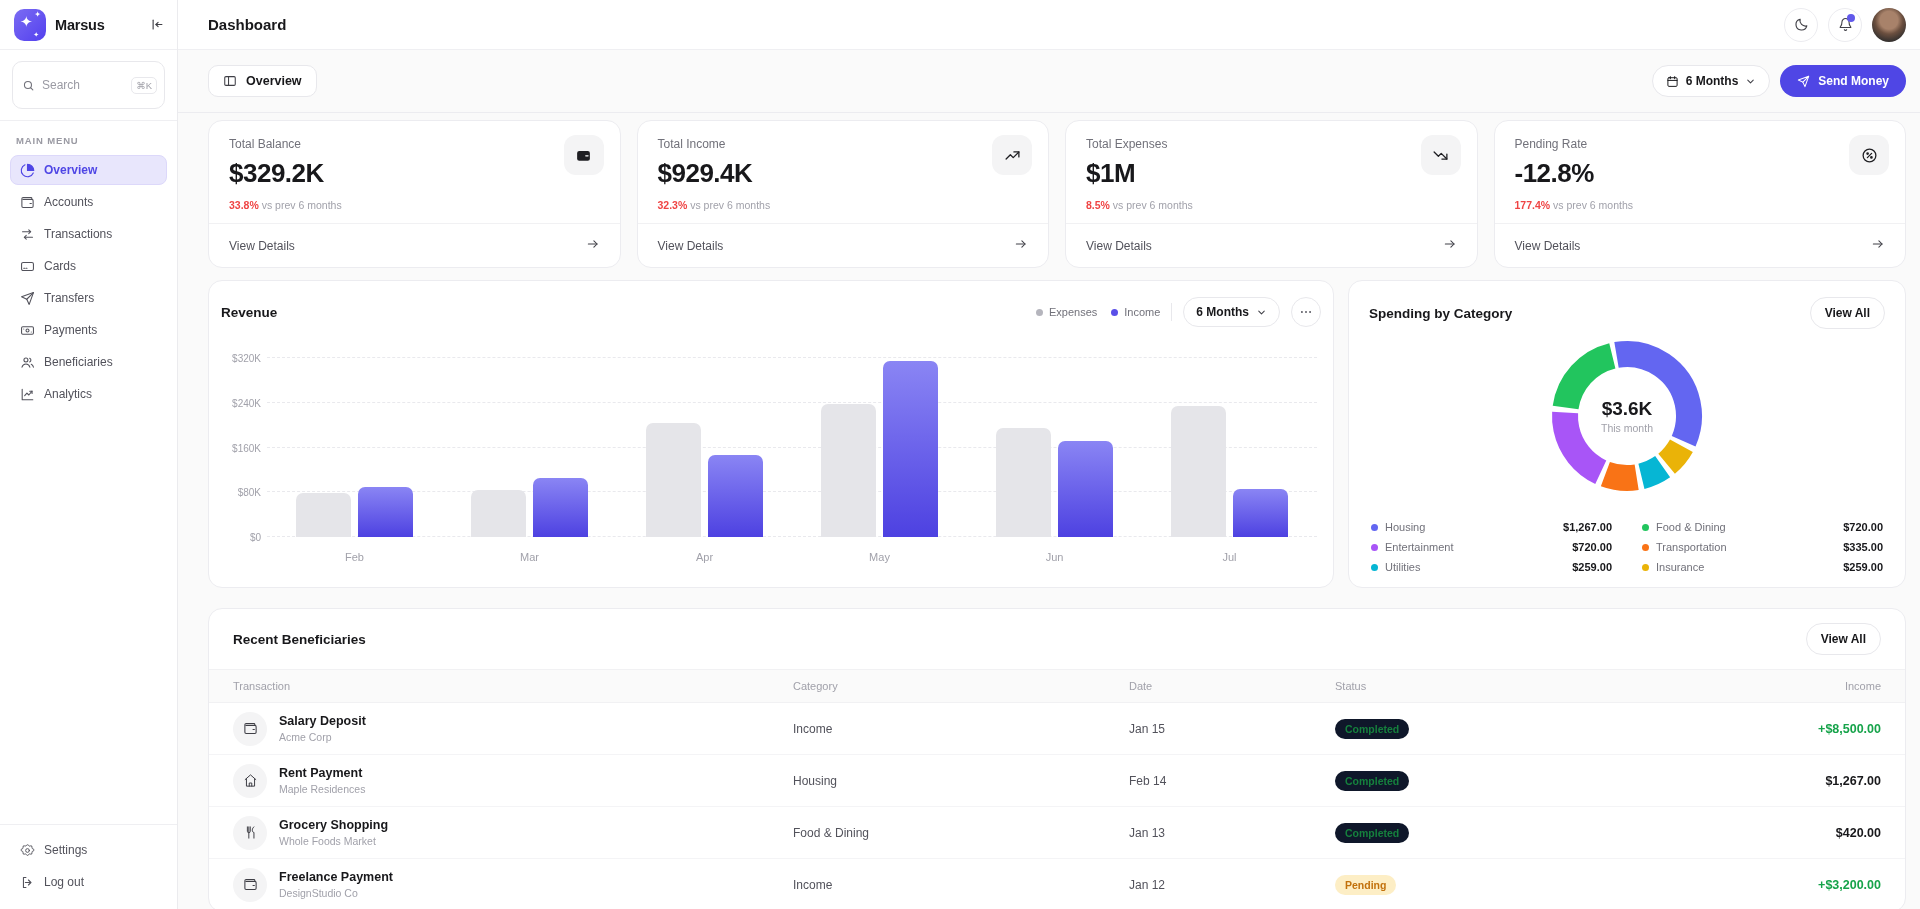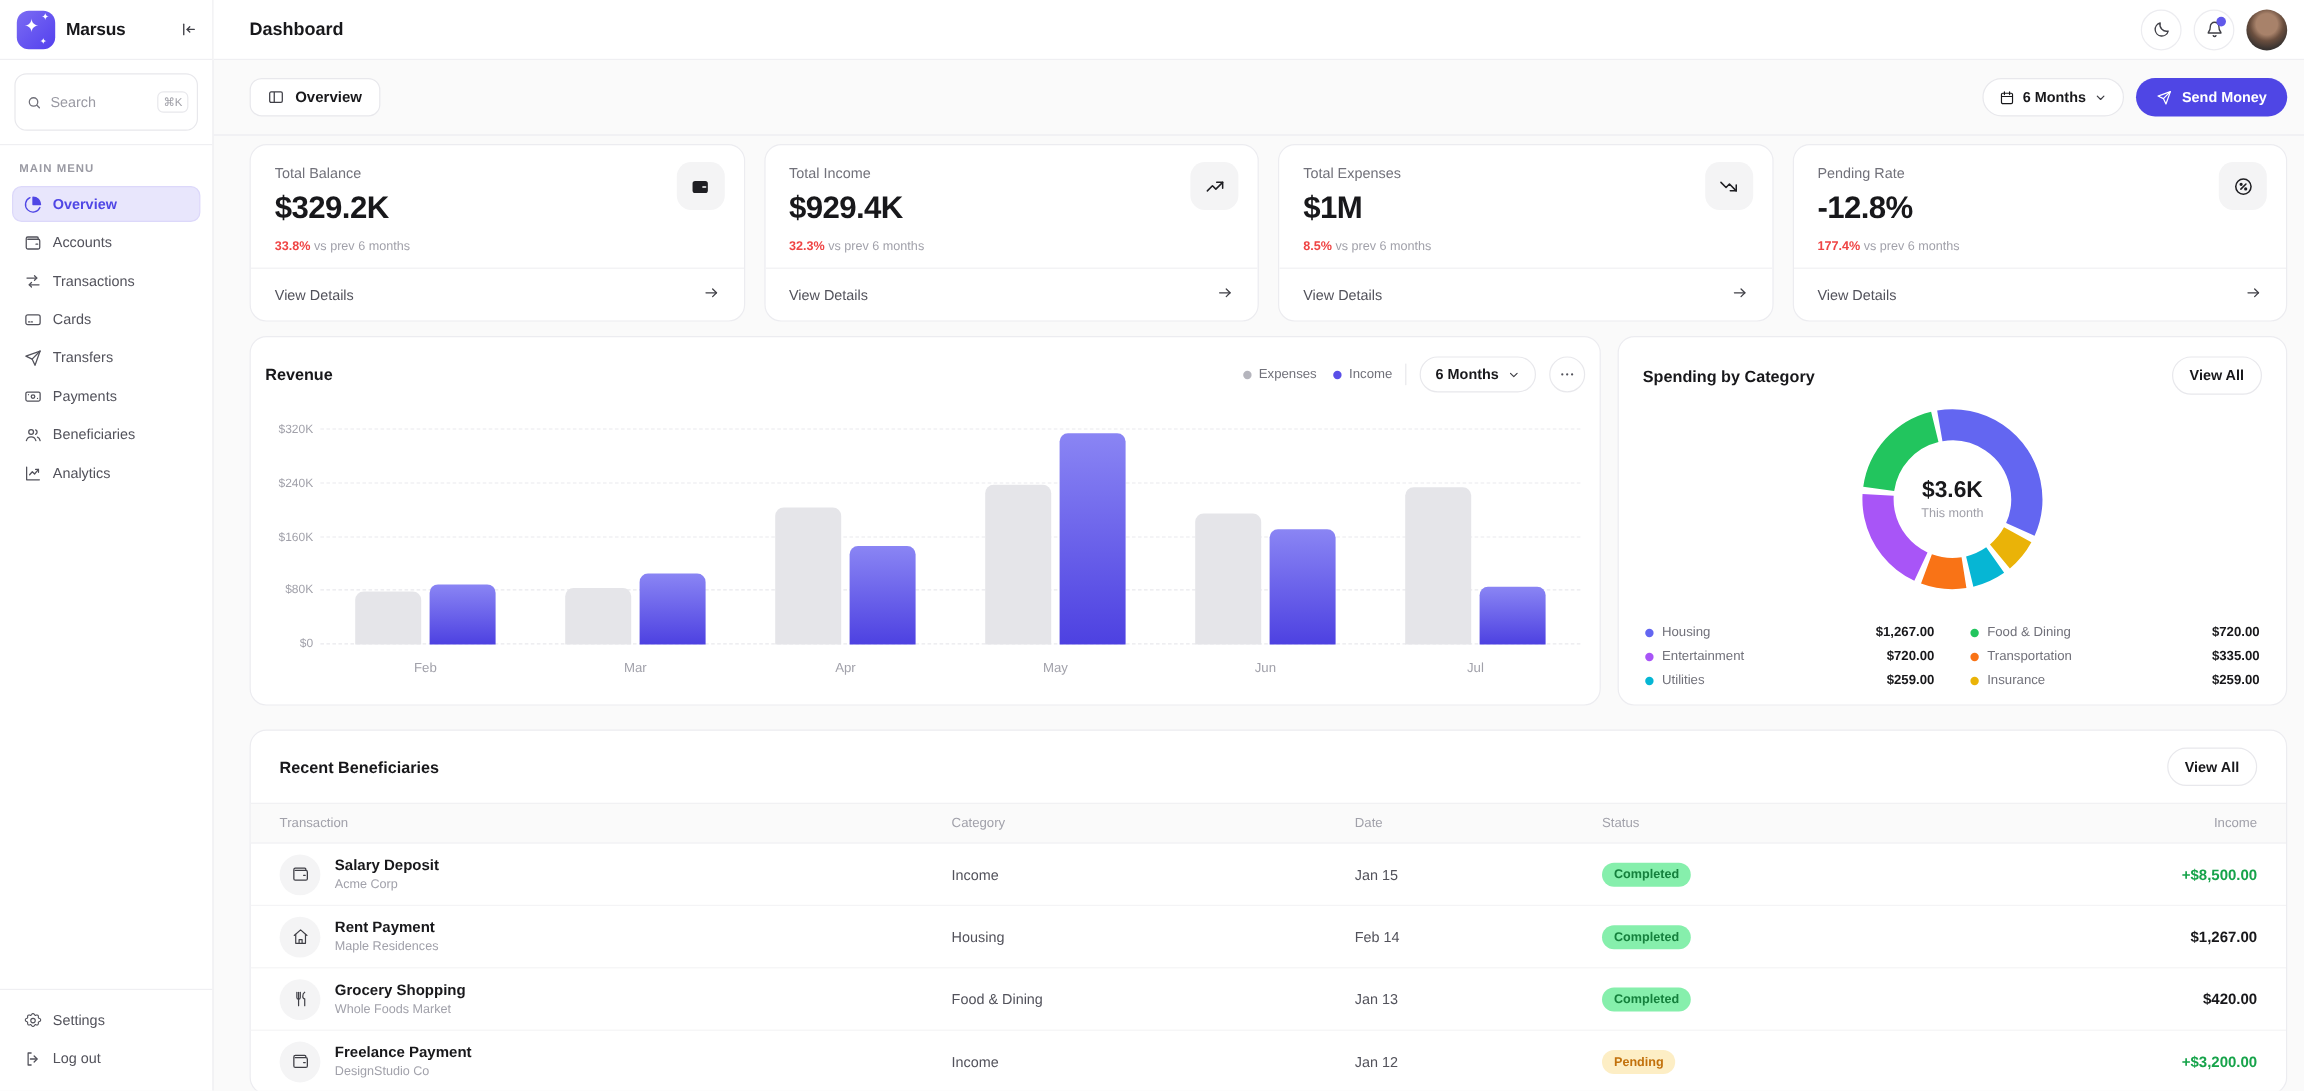--- a/index.html
+++ b/index.html
@@ -100,21 +100,21 @@
   .tx-cols, .tx-row { display:grid; grid-template-columns:560px 336px 206px 1fr 170px; align-items:center; padding:0 24px; }
   .tx-cols { height:34px; background:#fafafa; border-top:1px solid #f1f1f3; border-bottom:1px solid #f1f1f3; font-size:11px; color:#a1a1aa; }
   .tx-cols .right, .tx-amt { text-align:right; }
   .tx-row { height:52px; border-bottom:1px solid #f4f4f6; cursor:pointer; }
   .tx-main { display:flex; align-items:center; gap:12px; }
   .tx-avatar { width:34px; height:34px; border-radius:50%; background:#f4f4f5; display:flex; align-items:center; justify-content:center; flex:none; }
   .tx-name { font-size:12.5px; font-weight:700; }
   .tx-sub { font-size:10.5px; color:#a1a1aa; margin-top:3px; }
   .tx-cat, .tx-date { font-size:12px; color:#52525b; }
   .badge { display:inline-block; justify-self:start; border-radius:999px; padding:4px 10px; font-size:10.5px; font-weight:700; }
-  .badge.completed { background:#86efac; color:#15803d; }
+  .badge.completed { background:#0f172a; color:#15803d; }
   .badge.pending { background:#fdeec5; color:#c2710c; }
   .tx-amt { font-size:12.5px; font-weight:700; }
   .tx-amt.positive { color:#16a34a; }
 </style>
 </head>
 <body>
 
 <div class="layout">
 
   <aside class="sidebar">

